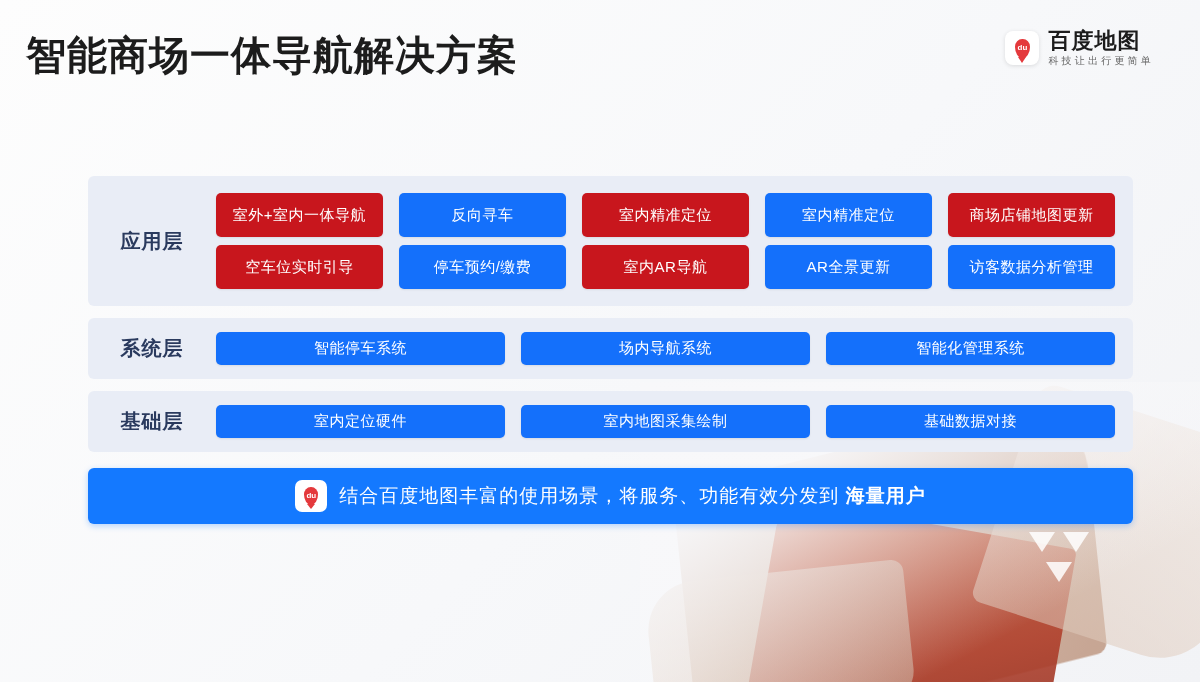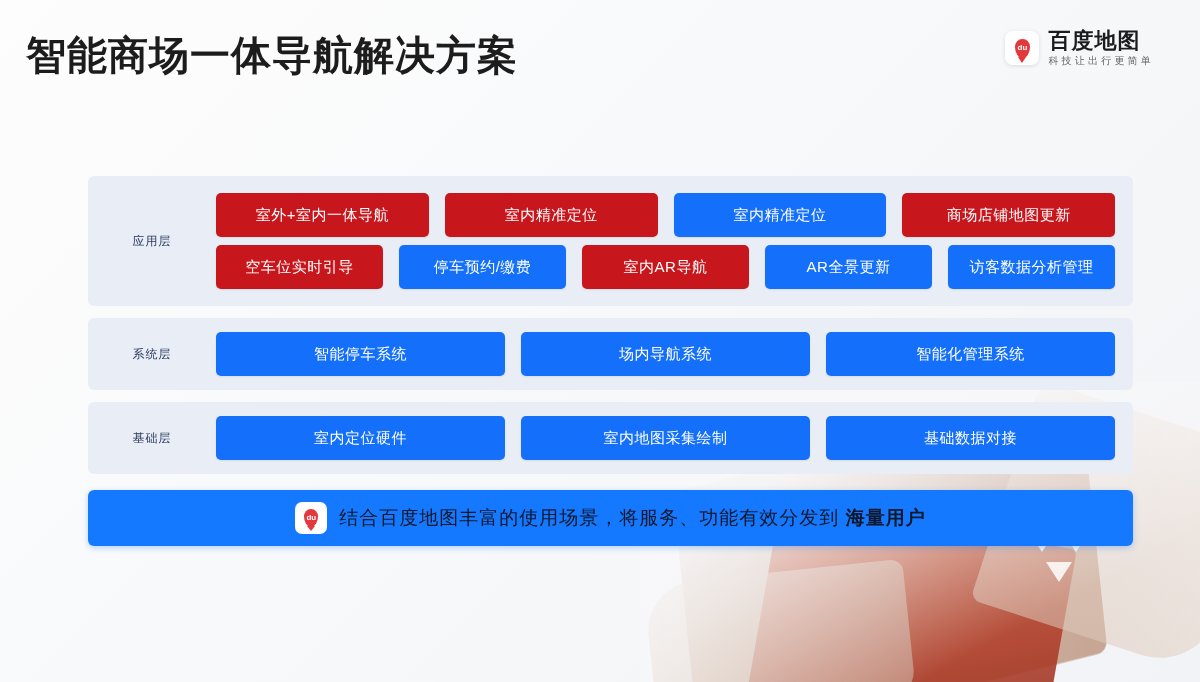--- a/index.html
+++ b/index.html
@@ -173,22 +173,22 @@
     border-radius: 6px;
     display: flex;
     align-items: center;
     margin-bottom: 12px;
     position: relative;
   }
   .band-label {
     width: 128px;
     flex: 0 0 128px;
     text-align: center;
-    font-size: 12px;
-    font-weight: 400;
+    font-size: 20px;
+    font-weight: 700;
     color: #2a3a5e;
     letter-spacing: 1px;
   }
   .band-body {
     flex: 1;
     padding: 14px 18px 14px 0;
   }
   .row {
     display: flex;
     gap: 16px;
@@ -205,21 +205,21 @@
     color: #ffffff;
     font-weight: 500;
     letter-spacing: .5px;
     box-shadow: 0 1px 2px rgba(0,0,0,.08);
     white-space: nowrap;
   }
   .cell.blue { background: #1470fb; }
   .cell.red  { background: #c8161d; }
 
   .band-app .band-body { padding-top: 17px; padding-bottom: 17px; }
-  .band-sys .cell, .band-base .cell { height: 44px; }
+  .band-sys .cell, .band-base .cell { height: 33px; }
 
   
   .banner {
     margin-top: 16px;
     height: 56px;
     background: #1479ff;
     border-radius: 6px;
     display: flex;
     align-items: center;
     justify-content: center;
@@ -256,21 +256,21 @@
     position: absolute;
     inset: 0;
     color: #fff;
     font-size: 8px;
     line-height: 17px;
     text-align: center;
     font-weight: 700;
   }
   .banner-text {
     font-size: 19px;
-    color: #0f172a;
+    color: #ffffff;
     letter-spacing: 1px;
   }
   .banner-text b { font-weight: 700; }
 </style>
 </head>
 <body>
 
 <div class="slide">
 
   <div class="bg-photo">
@@ -304,20 +304,21 @@
     </div>
   </div>
 
   <div class="diagram">
 
     <div class="band band-app">
       <div class="band-label">应用层</div>
       <div class="band-body">
         <div class="row">
           <div class="cell red">室外+室内一体导航</div>
+          <div class="cell blue">反向寻车</div>
           <div class="cell red">室内精准定位</div>
           <div class="cell blue">室内精准定位</div>
           <div class="cell red">商场店铺地图更新</div>
         </div>
         <div class="row">
           <div class="cell red">空车位实时引导</div>
           <div class="cell blue">停车预约/缴费</div>
           <div class="cell red">室内AR导航</div>
           <div class="cell blue">AR全景更新</div>
           <div class="cell blue">访客数据分析管理</div>

